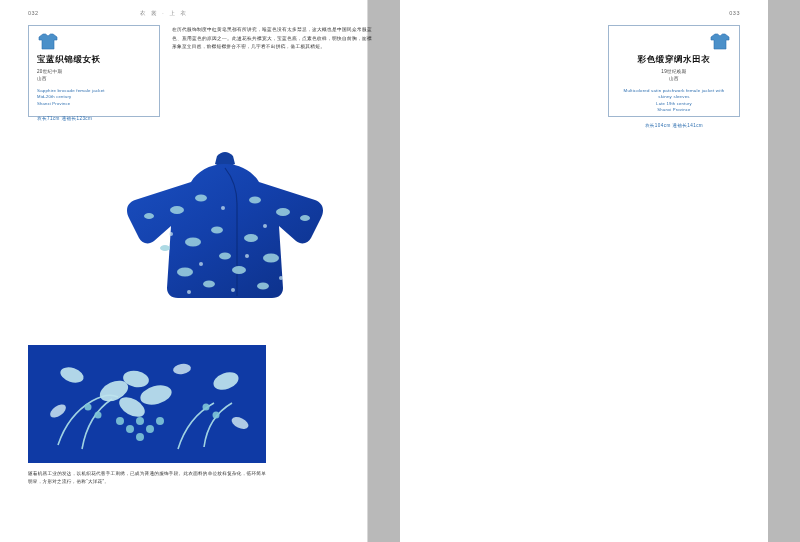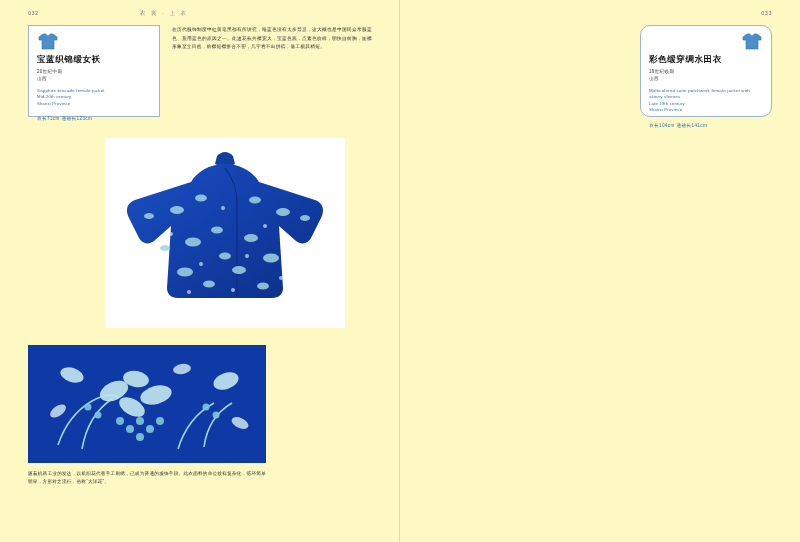--- a/index.html
+++ b/index.html
@@ -14,23 +14,23 @@
     overflow: hidden;
   }
   .spread {
     position: relative;
     width: 800px;
     height: 542px;
   }
   .page {
     position: absolute;
     top: 0;
-    width: 400px;
+    width: 368px;
     height: 542px;
-    background: #fef9c3;
+    background: #ffffff;
     box-sizing: border-box;
   }
   .page-left  { left: 0; border-right: 1px solid #d8d8d8; }
   .page-right { left: 400px; }
 
   
   .folio {
     position: absolute;
     top: 10px;
     font-size: 5.5px;
@@ -58,21 +58,21 @@
   }
   .infocard.left  { left: 28px;  top: 25px;  width: 132px; height: 92px; }
   .infocard.right { right: 28px; top: 25px;  width: 132px; height: 92px; }
 
   .garment-glyph {
     width: 22px;
     height: 17px;
     margin-bottom: 4px;
   }
   .infocard.right .garment-glyph { margin-left: auto; }
-  .infocard.right { text-align: left; border-radius: 10px; }
+  .infocard.right { text-align: center; }
 
   .title-cn {
     font-size: 8.5px;
     color: #111;
     font-weight: bold;
     letter-spacing: .6px;
     line-height: 1.25;
     margin-bottom: 3px;
   }
   .meta-cn {

